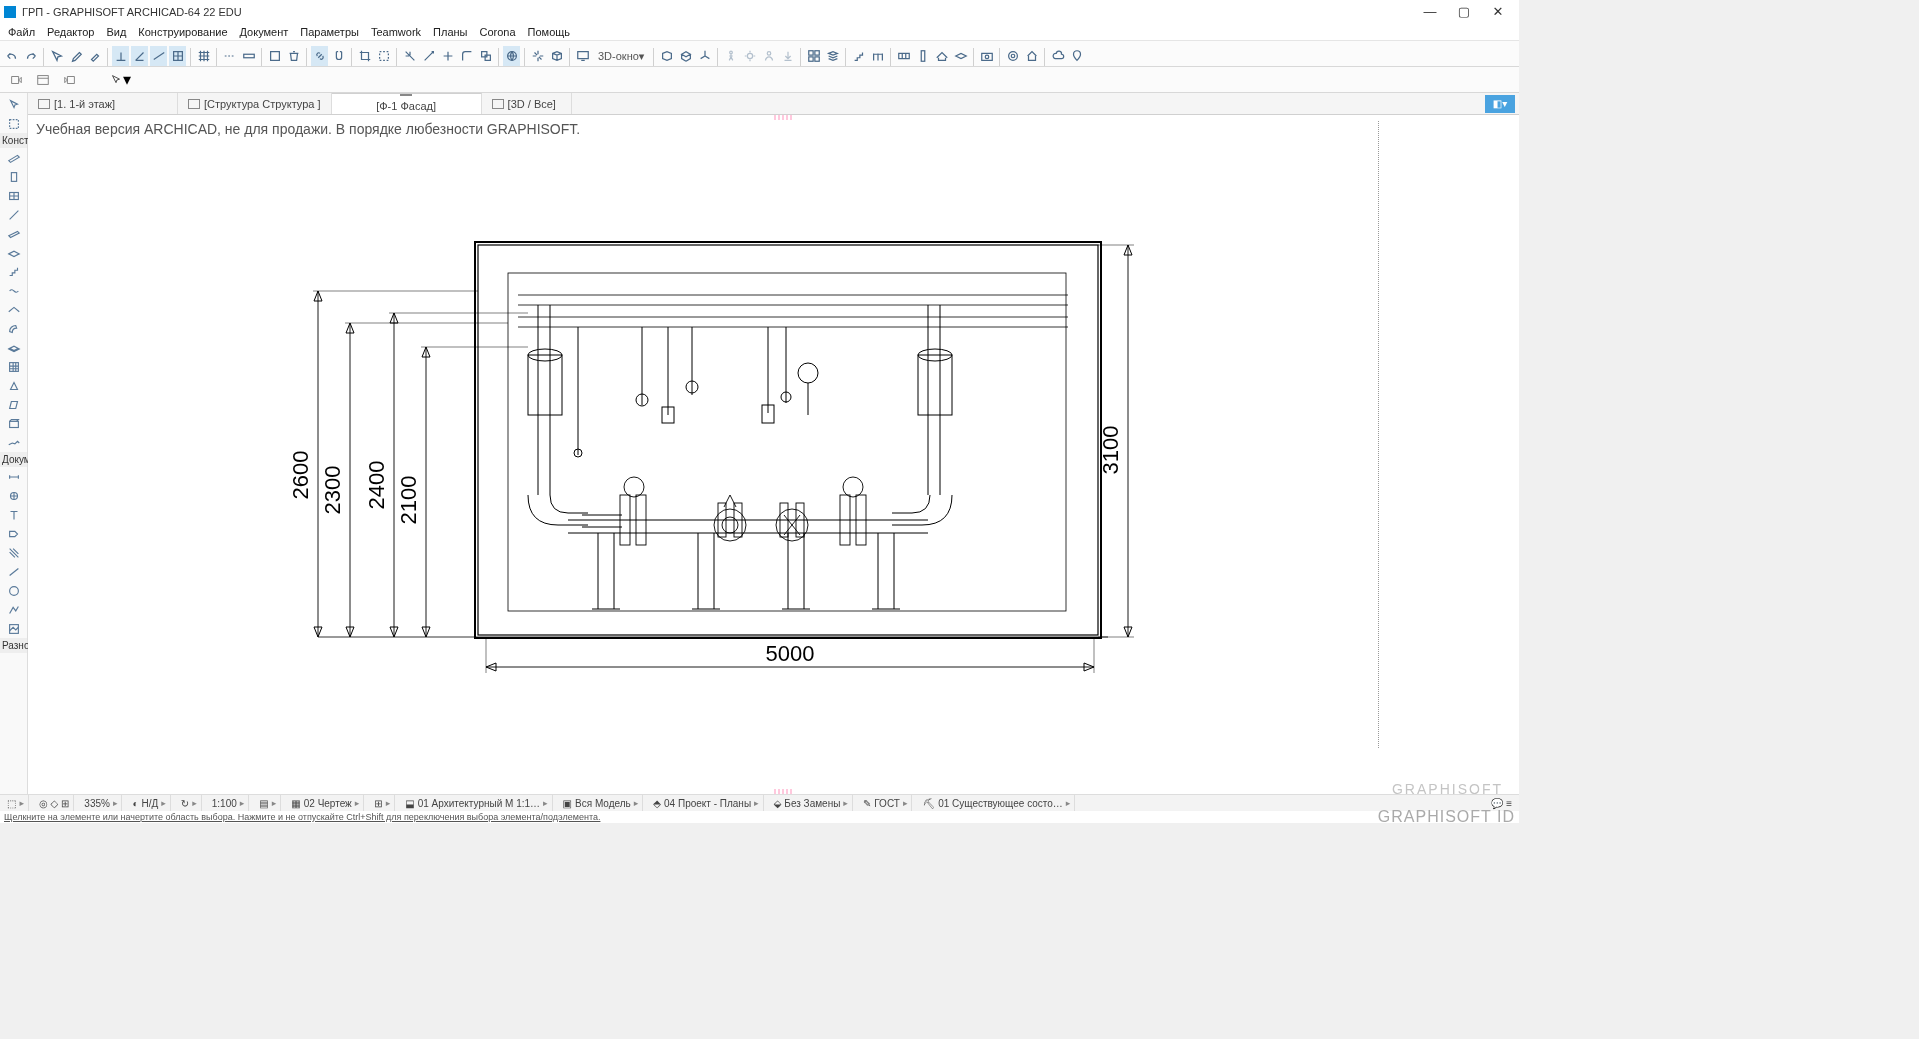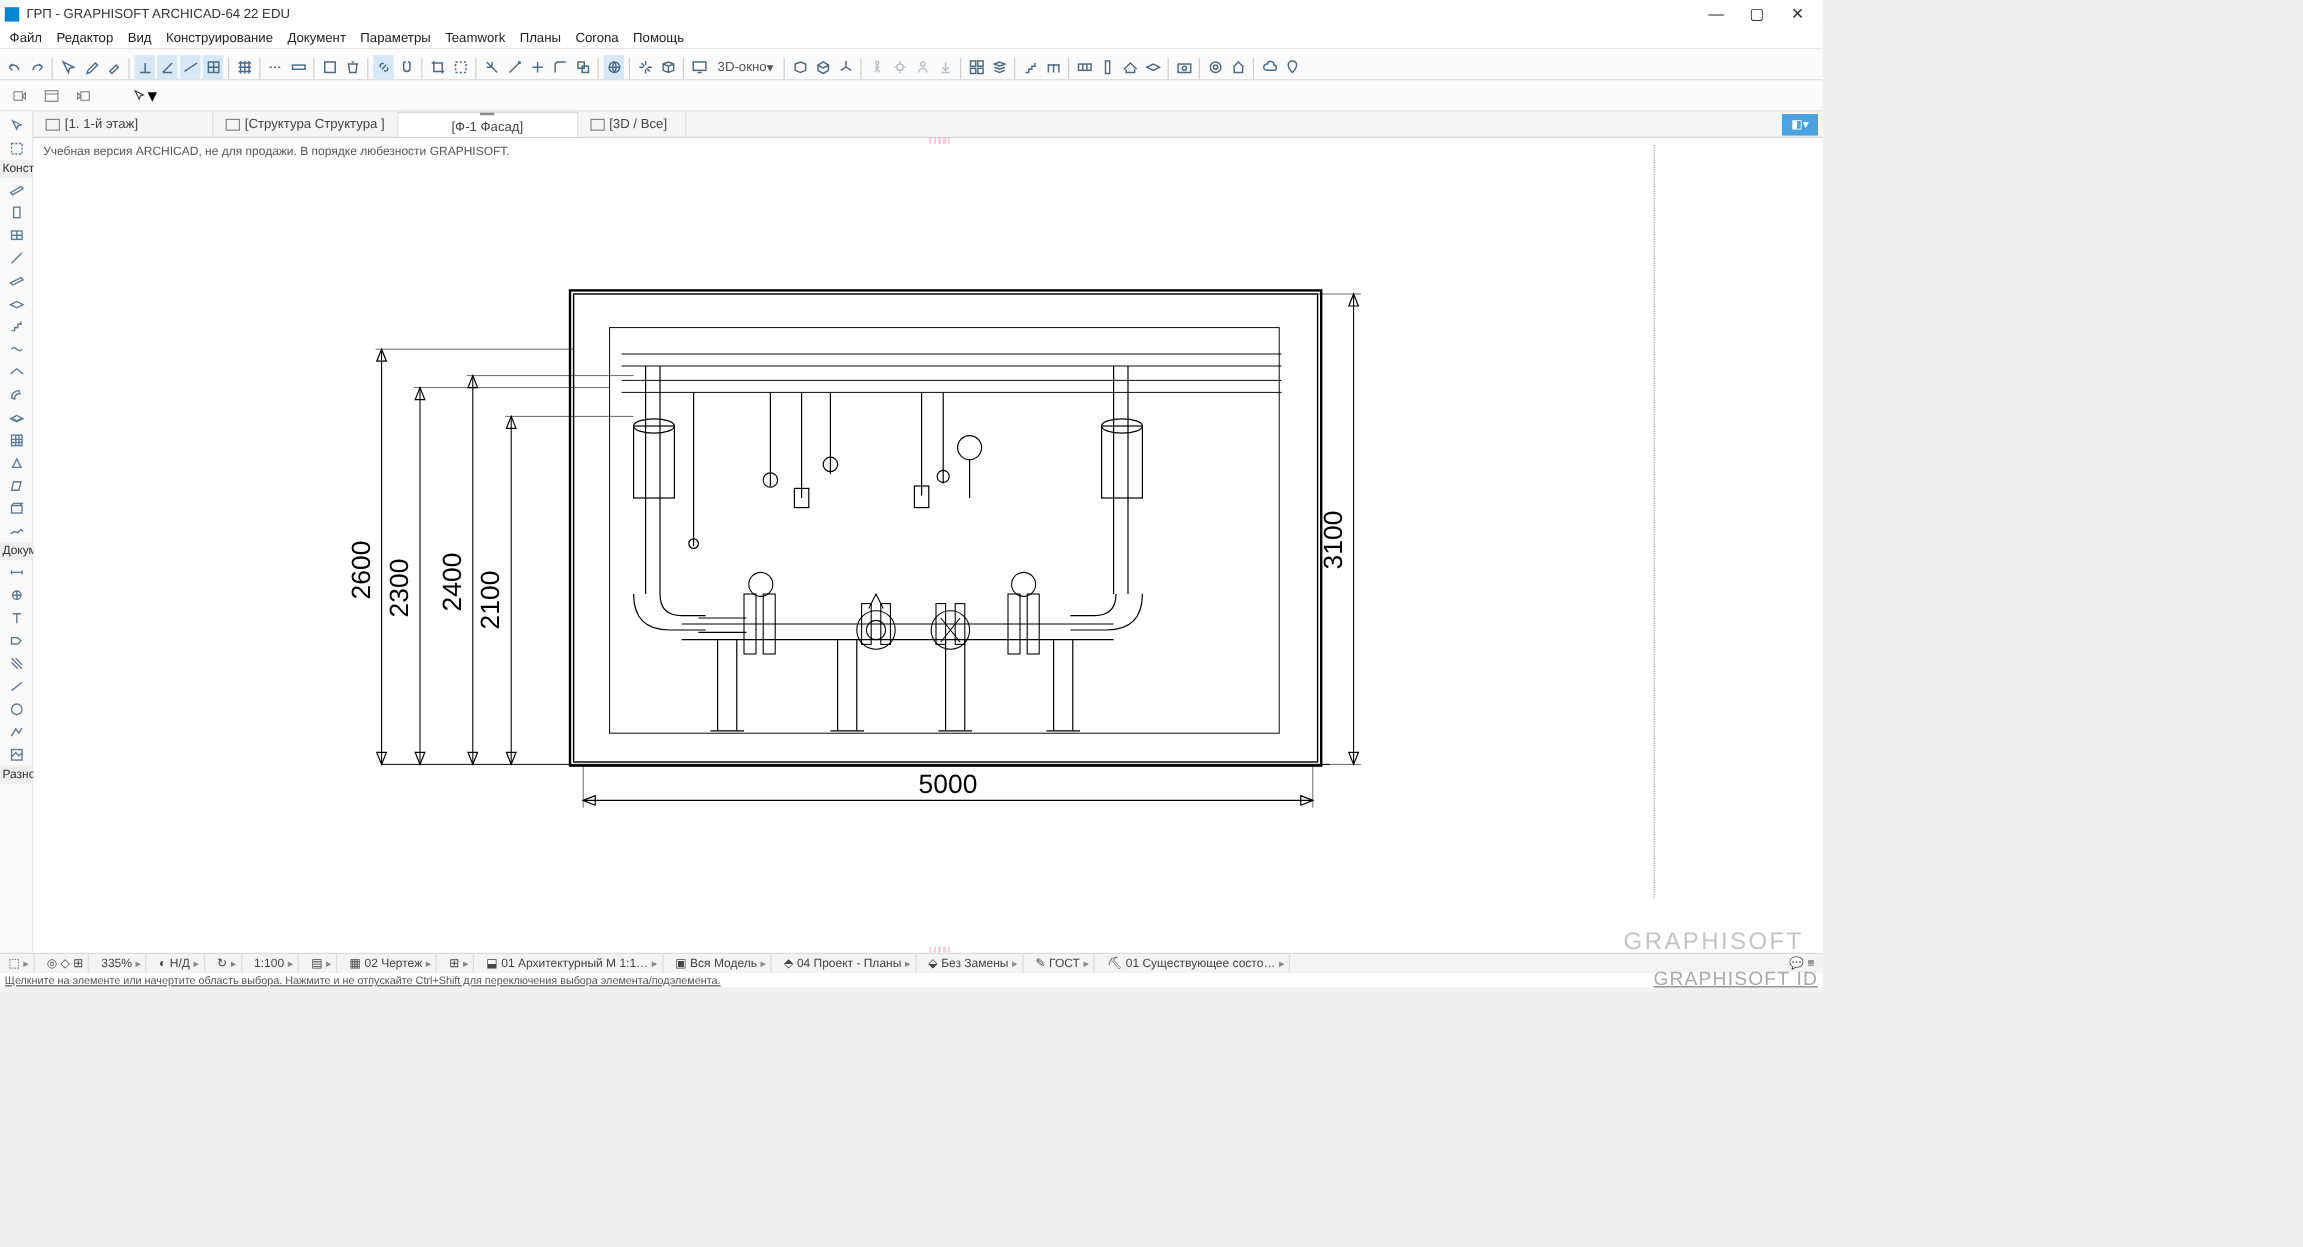--- a/index.html
+++ b/index.html
@@ -29,39 +29,39 @@
 .tabbar .close { margin-left: auto; font-size: 13px; color: #888; }
 .tabbar .rightbit { margin-left: auto; display: flex; align-items: center; padding-right: 4px; }
 
 .main { position: absolute; top: 115px; bottom: 29px; left: 28px; right: 0; background: #fff; }
 .sidebar { position: absolute; top: 93px; bottom: 29px; left: 0; width: 28px; background: #f9f9f9; border-right: 1px solid #ddd; display: flex; flex-direction: column; align-items: center; padding-top: 2px; gap: 0; }
 .sidebar .sbtn { width: 22px; height: 19px; display: flex; align-items: center; justify-content: center; color: #555; }
 .sidebar .slabel { font-size: 10px; color: #333; padding: 2px 0; width: 100%; text-align: left; padding-left: 2px; background: #eee; }
 .sidebar svg { width: 14px; height: 14px; stroke: #5a7a9a; fill: none; stroke-width: 1.3; }
 
 .canvas { position: absolute; inset: 0; background: #fff; overflow: hidden; }
-.canvas .msg { position: absolute; top: 6px; left: 8px; font-size: 10px; color: #555; }
+.canvas .msg { position: absolute; top: 6px; left: 8px; font-size: 14px; color: #555; }
 .canvas .marker { position: absolute; top: 0; left: 50%; width: 20px; height: 5px; background: repeating-linear-gradient(90deg,#f7a,#f7a 2px,transparent 2px,transparent 4px); opacity: .4; }
 .canvas .marker2 { position: absolute; bottom: 0; left: 50%; width: 20px; height: 5px; background: repeating-linear-gradient(90deg,#f7a,#f7a 2px,transparent 2px,transparent 4px); opacity: .4; }
 .canvas .vrule { position: absolute; top: 6px; right: 140px; bottom: 46px; width: 1px; border-right: 1px dotted #999; }
 
 .drawing { position: absolute; top: 40px; left: 140px; width: 1000px; height: 560px; }
 .drawing svg { width: 100%; height: 100%; }
 .drawing .dim { font-family: Arial, sans-serif; font-size: 22px; fill: #000; }
 .drawing line, .drawing rect, .drawing circle, .drawing path, .drawing ellipse { stroke: #000; fill: none; }
 
 .statusbar { position: absolute; bottom: 12px; left: 0; right: 0; height: 17px; background: #f3f3f3; border-top: 1px solid #ddd; display: flex; align-items: center; font-size: 10px; color: #444; padding: 0 3px; gap: 6px; }
 .statusbar .seg { display: flex; align-items: center; gap: 3px; padding: 0 4px; border-right: 1px solid #ddd; height: 100%; }
 .statusbar .seg:last-child { border-right: none; }
 .statusbar .chev { color: #888; font-size: 9px; }
 
 .footer { position: absolute; bottom: 0; left: 0; right: 0; height: 12px; background: #fff; font-size: 9px; color: #555; padding: 0 4px; display: flex; align-items: center; text-decoration: underline; }
 .footer .gs { margin-left: auto; color: #aaa; font-size: 16px; letter-spacing: 1px; }
 
-.brand { position: absolute; bottom: 26px; right: 16px; font-size: 20px; letter-spacing: 2px; color: #c4c4c4; font-weight: 500; }
+.brand { position: absolute; bottom: 26px; right: 16px; font-size: 14px; letter-spacing: 2px; color: #c4c4c4; font-weight: 500; }
 </style>
 </head>
 <body>
 
 <div class="titlebar">
   <div class="logo"></div>
   <span>ГРП - GRAPHISOFT ARCHICAD-64 22 EDU</span>
   <div class="spacer"></div>
   <div class="winbtn">—</div>
   <div class="winbtn">▢</div>

